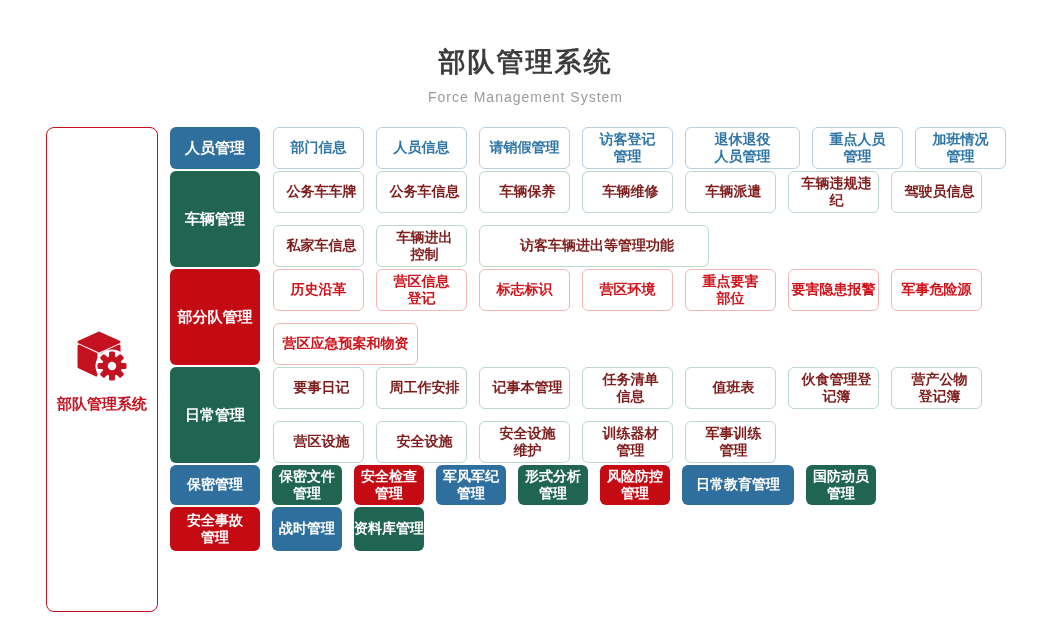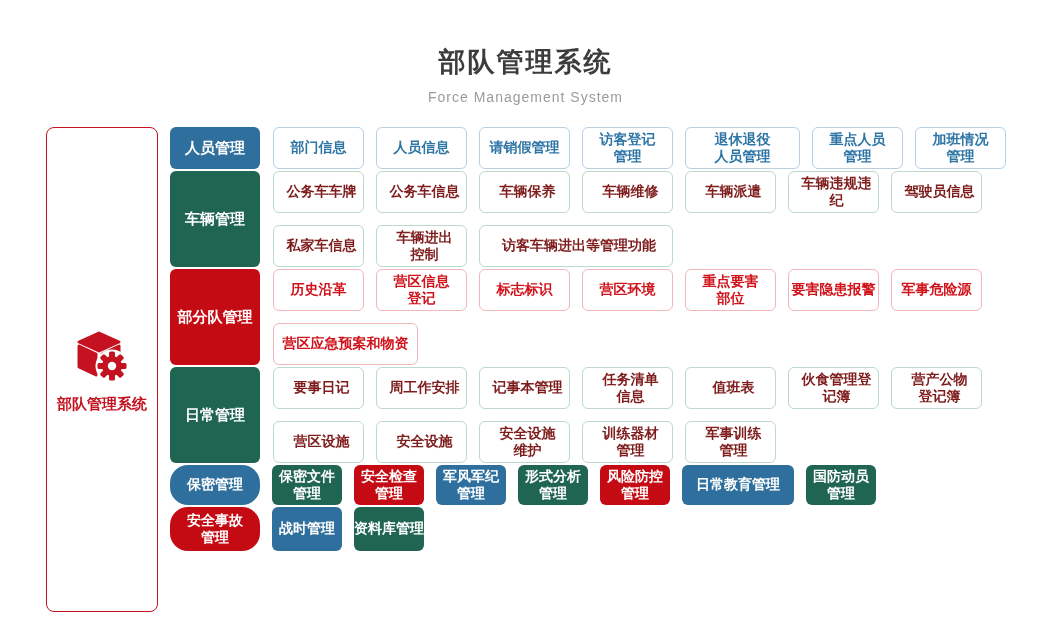--- a/index.html
+++ b/index.html
@@ -30,23 +30,23 @@
     width:91px;height:42px;box-sizing:border-box;border:1px solid;border-radius:6px;background:#fff;
     display:flex;align-items:center;justify-content:center;text-align:center;
     font-size:14px;font-weight:bold;white-space:pre-line;line-height:1.25;
   }
   .solid{
     width:70px;height:40px;box-sizing:border-box;border-radius:6px;color:#fff;
     display:flex;align-items:center;justify-content:center;text-align:center;
     font-size:14px;font-weight:bold;white-space:pre-line;line-height:1.25;
   }
   .row-last .solid{height:44px;}
-  .solid.catw{width:90px;border-radius:18px;}
-  
-  .w112{width:112px}.w113{width:91px}.w115{width:115px}.w157{width:145px}.w194{width:194px}
+  .solid.catw{width:90px;}
+  
+  .w112{width:112px}.w113{width:91px}.w115{width:115px}.w157{width:145px}.w194{width:230px}
   
   .t-blue{color:#2f76a6;border-color:#b9d0e2;}
   .t-green{color:#7f1d1d;border-color:#bdd9ce;padding-left:6px;}
   .t-red{color:#d0121b;border-color:#f1b6ba;}
   
   .s-blue{background:#2e6f9e;}
   .s-green{background:#1f6551;}
   .s-red{background:#c40a12;}
 </style>
 </head>

